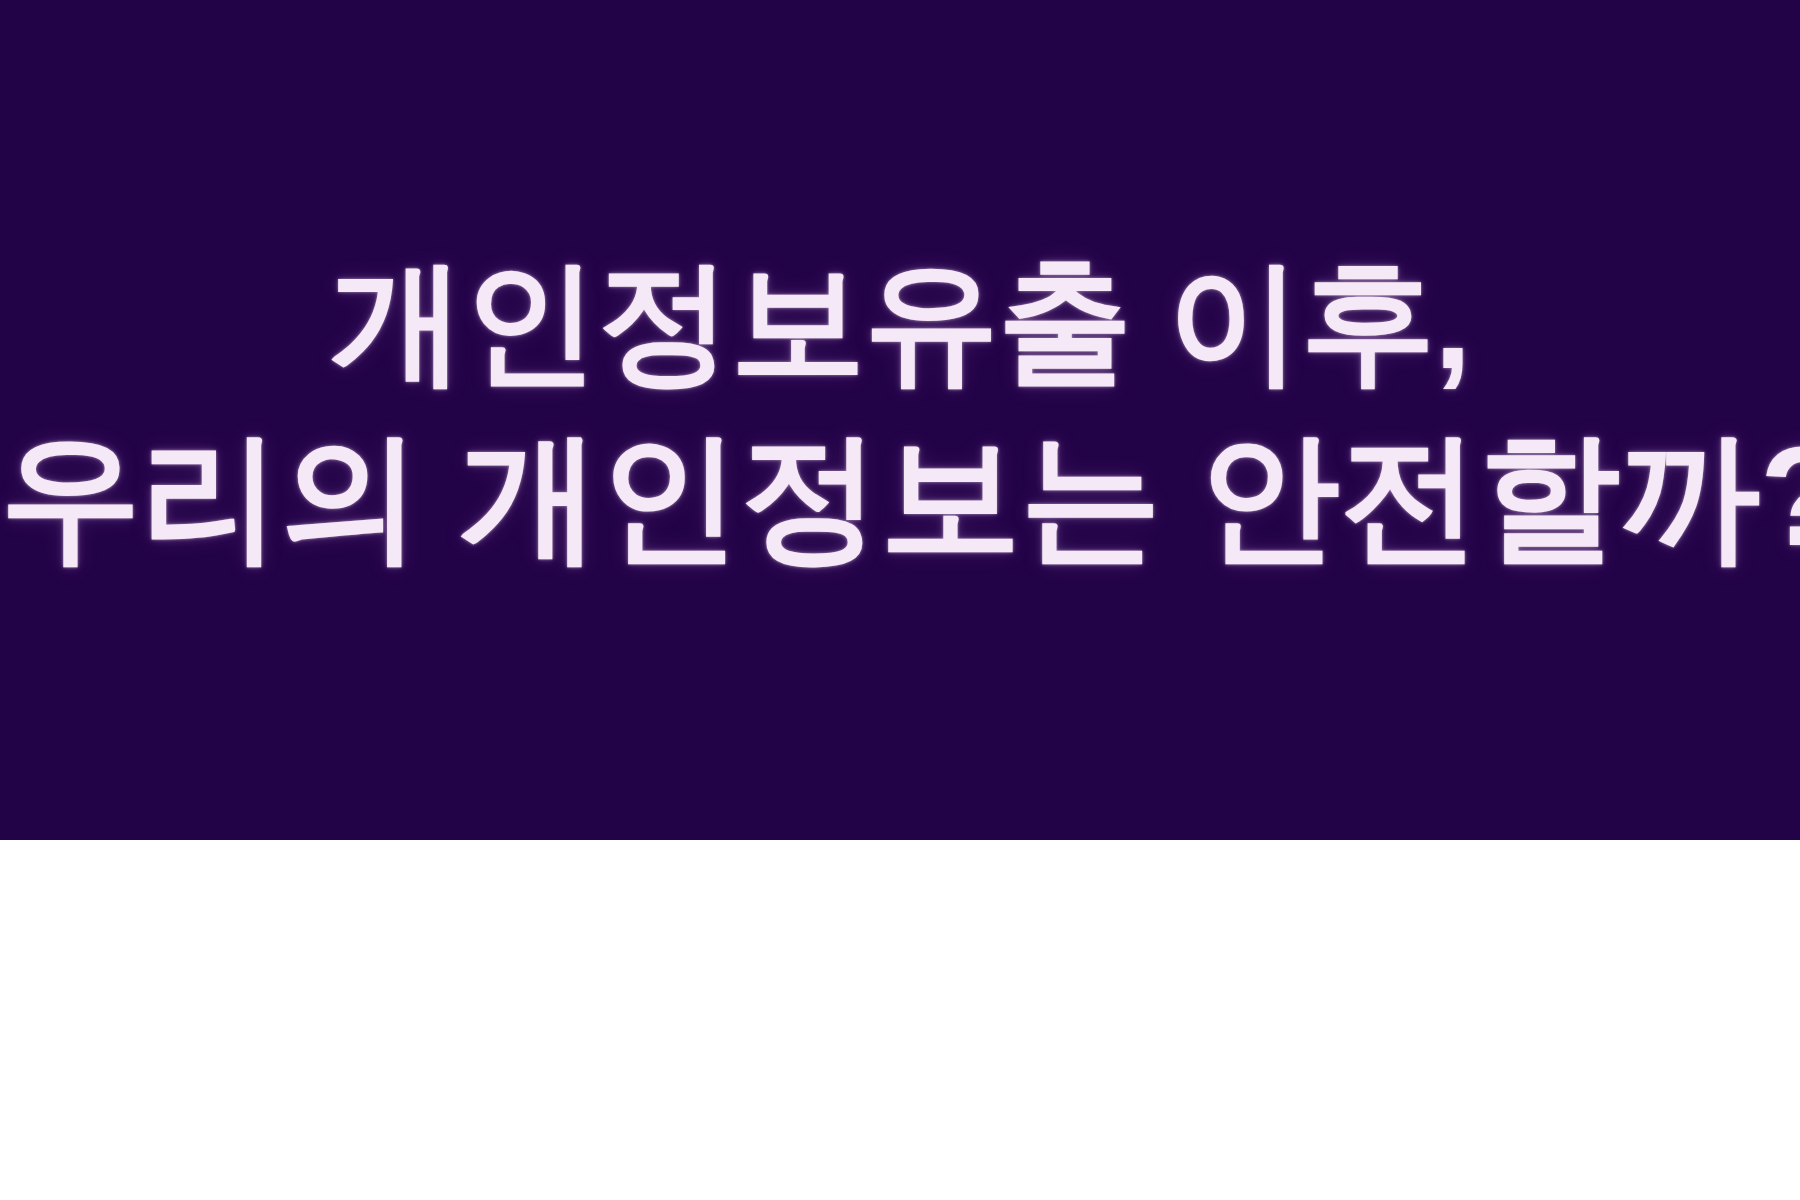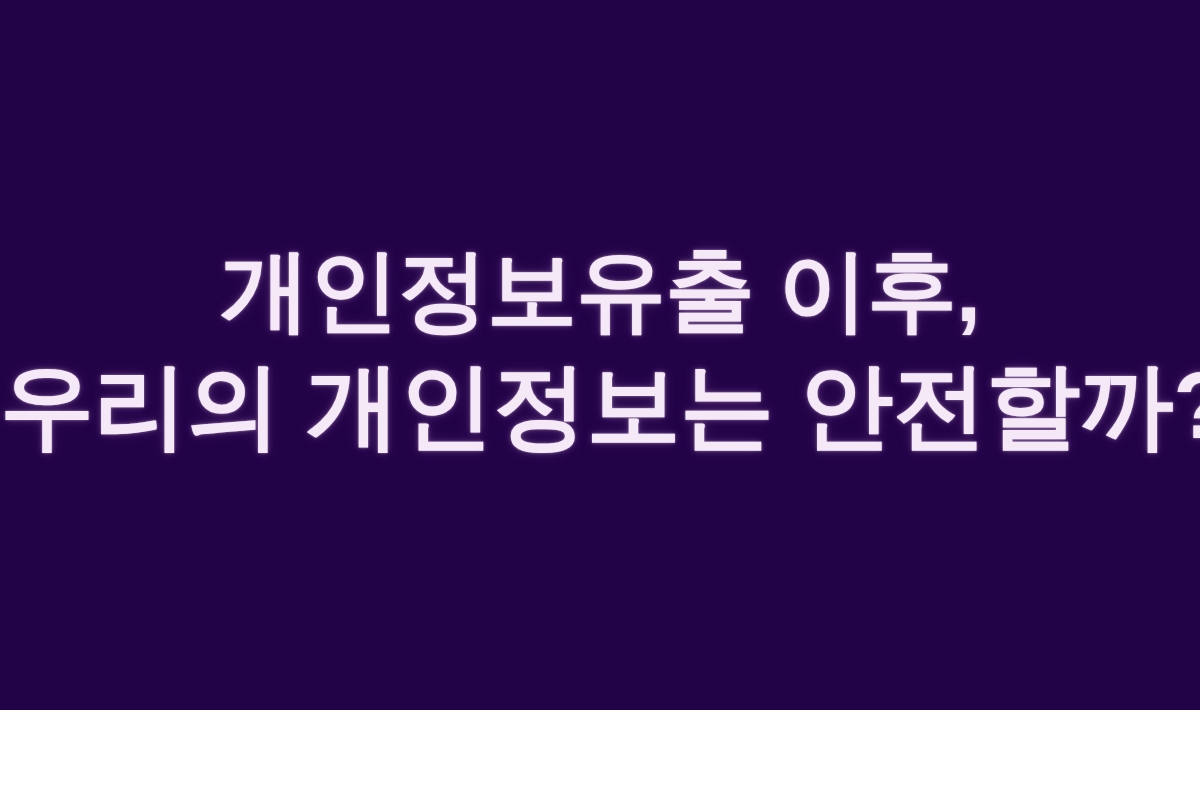--- a/index.html
+++ b/index.html
@@ -12,21 +12,21 @@
     width: 1200px;
     height: 800px;
     overflow: hidden;
     font-family: "Liberation Sans", "DejaVu Sans", sans-serif;
   }
 
   .poster {
     position: relative;
     box-sizing: border-box;
     width: 1200px;
-    height: 710px;
+    height: 560px;
     display: flex;
     align-items: center;
     justify-content: center;
     background: #230348;
   }
 
   .headline-block {
     width: 100%;
     text-align: center;
     

